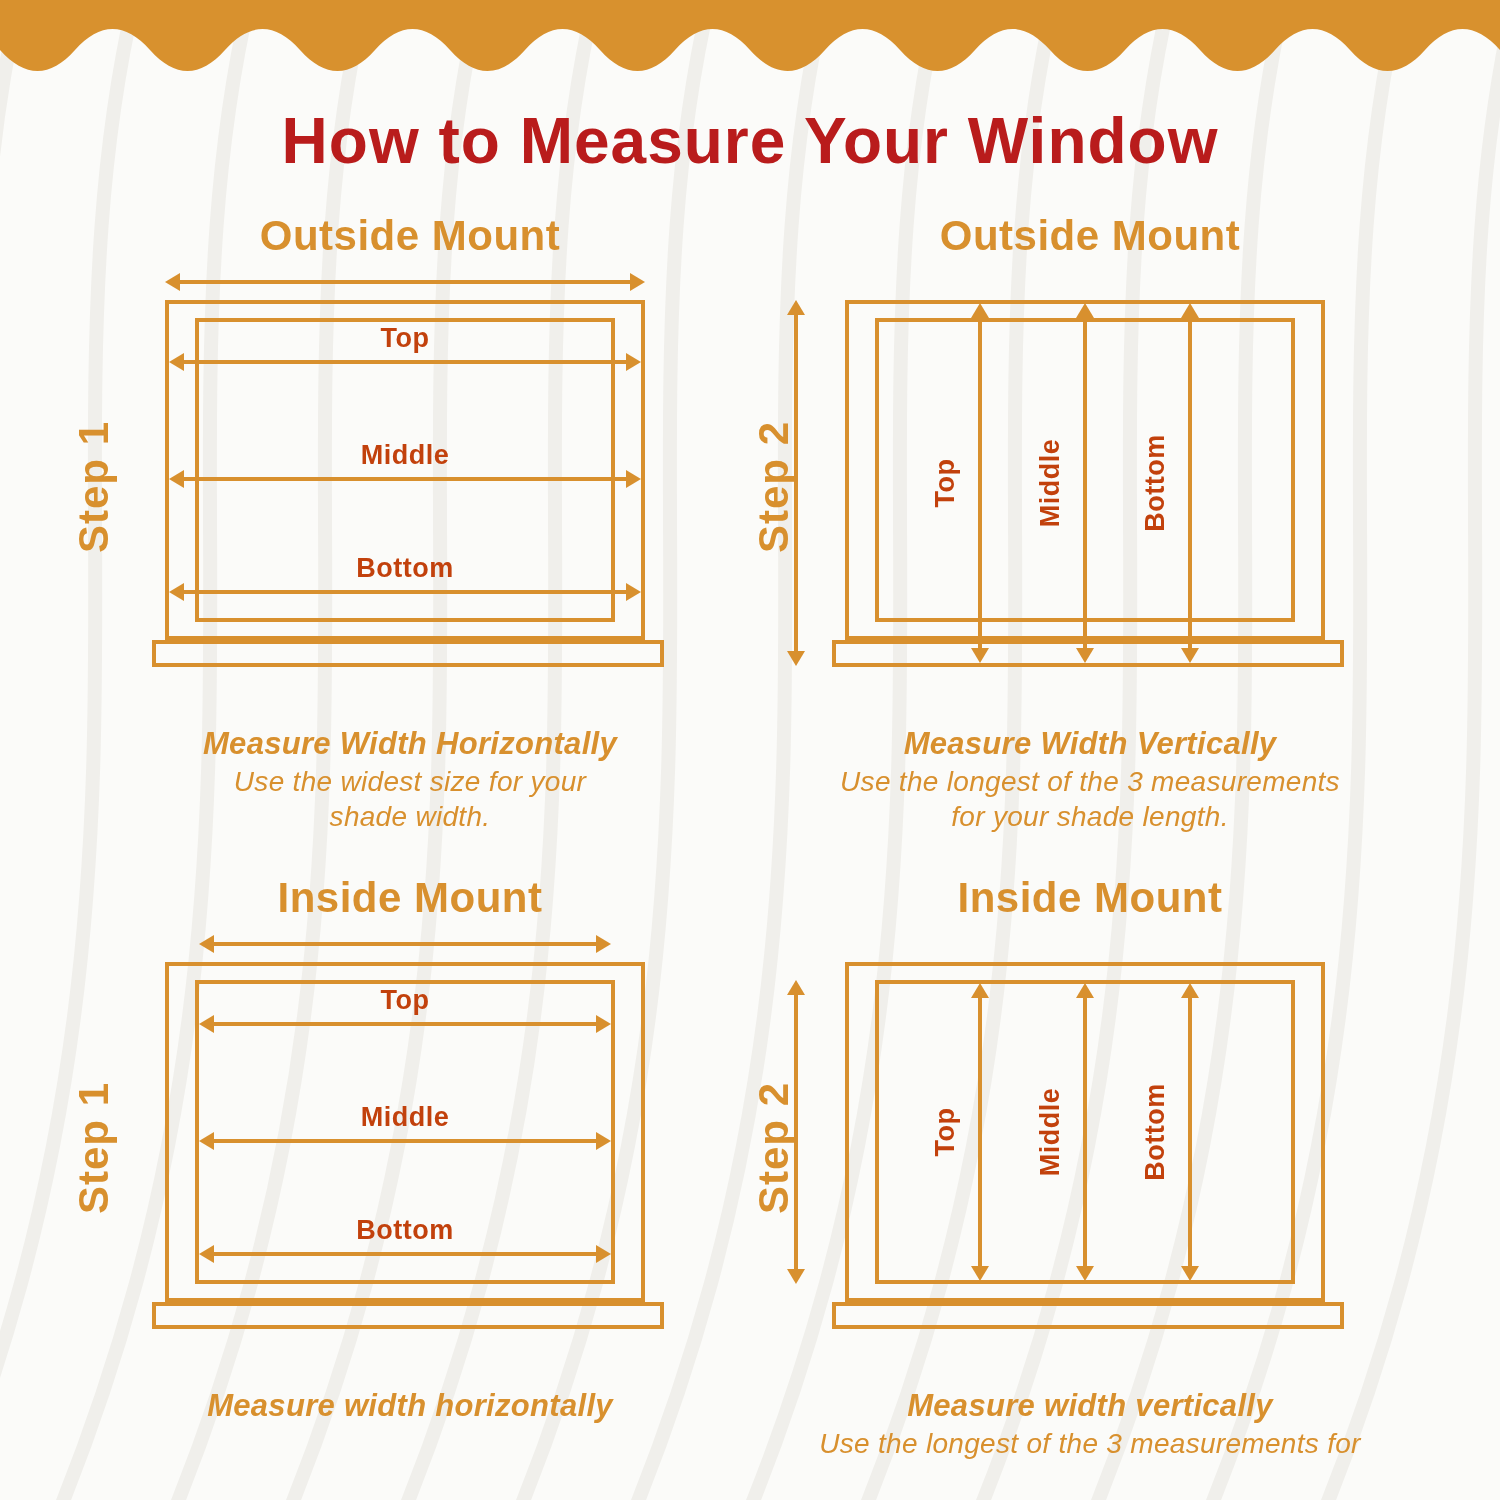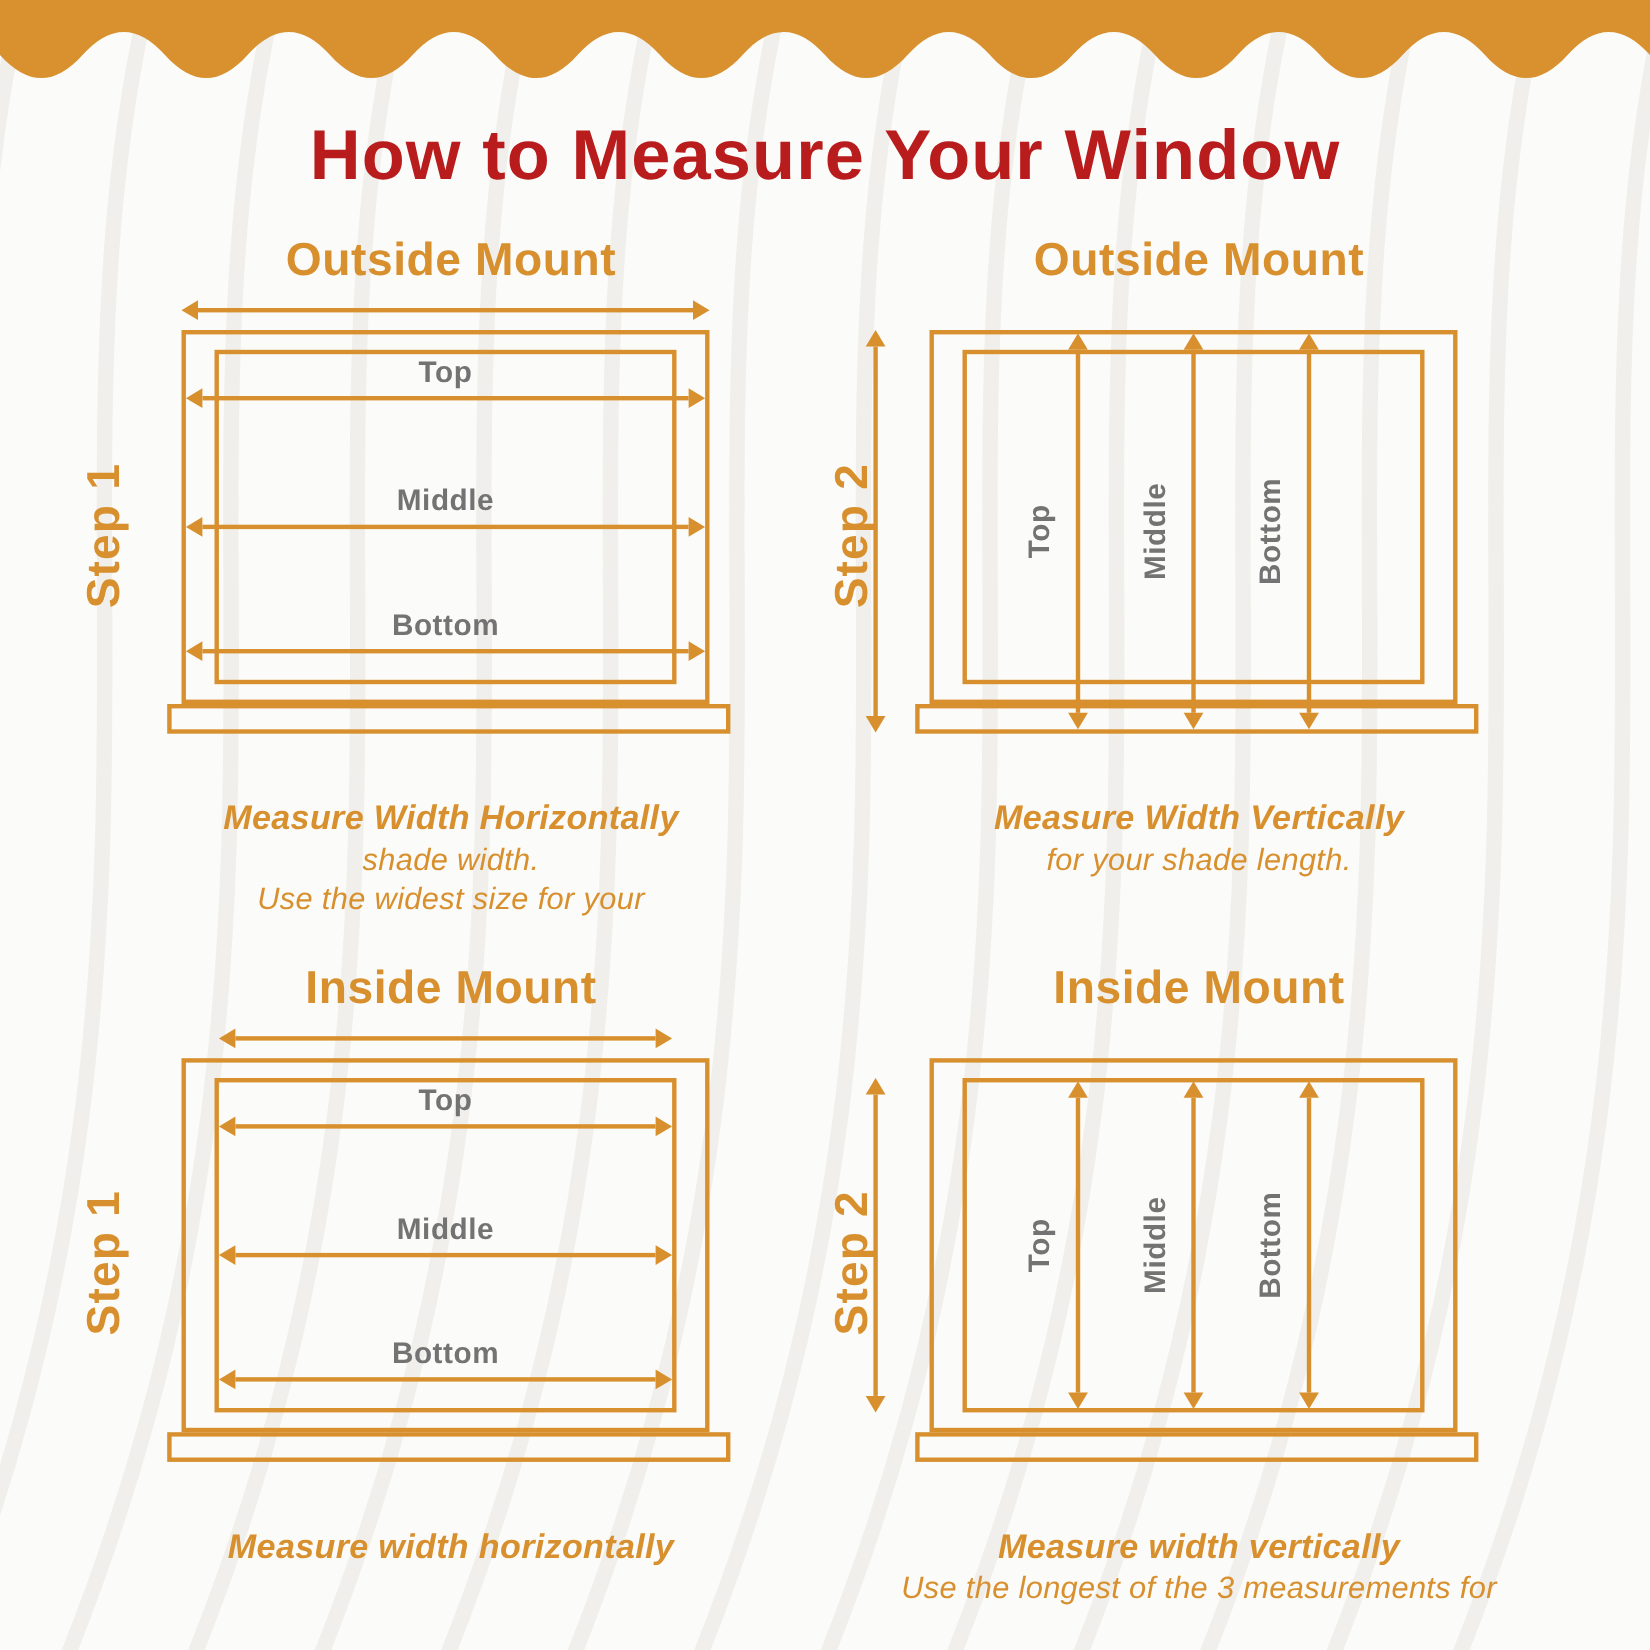--- a/index.html
+++ b/index.html
@@ -43,21 +43,21 @@
   .arrow .line{background:#D8902E;}
   .arrow.h .line{flex:1;height:4px;}
   .arrow.v .line{flex:1;width:4px;}
   .head{width:0;height:0;border-style:solid;flex:0 0 auto;}
   .head.left {border-width:9px 15px 9px 0;border-color:transparent #D8902E transparent transparent;}
   .head.right{border-width:9px 0 9px 15px;border-color:transparent transparent transparent #D8902E;}
   .head.up   {border-width:0 9px 15px 9px;border-color:transparent transparent #D8902E transparent;}
   .head.down {border-width:15px 9px 0 9px;border-color:#D8902E transparent transparent transparent;}
 
   .arrow-label{
-    position:absolute;color:#737373;font-weight:700;font-size:27px;letter-spacing:0.5px;
+    position:absolute;color:#c2410c;font-weight:700;font-size:27px;letter-spacing:0.5px;
     white-space:nowrap;
   }
   .arrow.h .arrow-label{left:50%;bottom:18px;transform:translateX(-50%);}
   .arrow.v .arrow-label{
     left:-40px;top:50%;
     writing-mode:vertical-rl;
     transform:translateY(-50%) rotate(180deg);
   }
 
   .step-label{
@@ -144,22 +144,22 @@
         </div>
         <div class="arrow h" style="left:19px;top:308px;width:472px;">
           <span class="arrow-label">Bottom</span>
           <span class="head left"></span>
           <span class="line"></span>
           <span class="head right"></span>
         </div>
       </div>
       <div class="caption">
         <div class="cap-title">Measure Width Horizontally</div>
+        <div class="cap-line">Use the widest size for your</div>
         <div class="cap-line">shade width.</div>
-        <div class="cap-line">Use the widest size for your</div>
       </div>
     </div>
 
     <div class="section">
       <h2 class="mount-title">Outside Mount</h2>
       <div class="diagram">
         <div class="step-label">Step 2</div>
 
         <div class="arrow v" style="left:-44px;top:26px;height:366px;">
           <span class="head up"></span>
@@ -185,20 +185,21 @@
         </div>
         <div class="arrow v" style="left:350px;top:29px;height:360px;">
           <span class="arrow-label">Bottom</span>
           <span class="head up"></span>
           <span class="line"></span>
           <span class="head down"></span>
         </div>
       </div>
       <div class="caption">
         <div class="cap-title">Measure Width Vertically</div>
+        <div class="cap-line">Use the longest of the 3 measurements</div>
         <div class="cap-line">for your shade length.</div>
       </div>
     </div>
 
     <div class="section">
       <h2 class="mount-title">Inside Mount</h2>
       <div class="diagram">
         <div class="step-label">Step 1</div>
 
         <div class="arrow h" style="left:49px;top:-2px;width:412px;">

